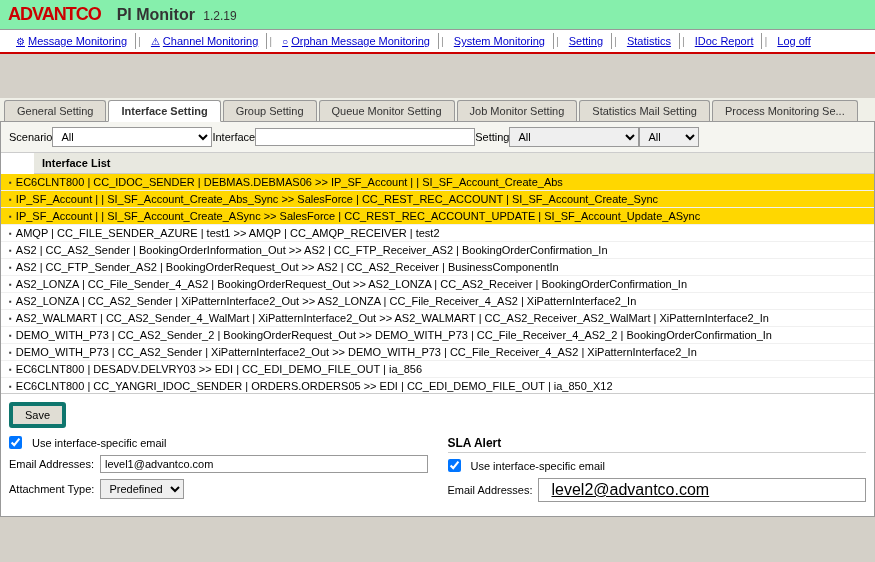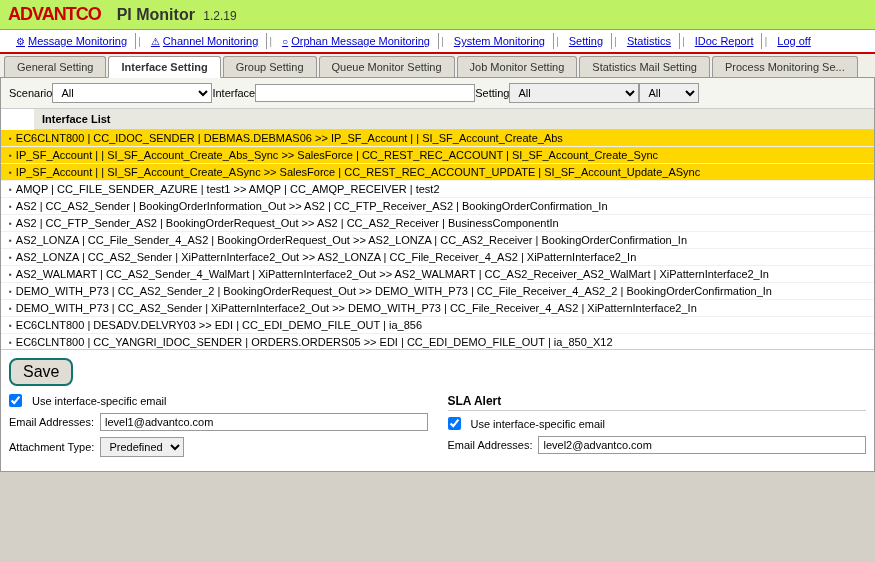--- a/index.html
+++ b/index.html
@@ -1,32 +1,32 @@
 <!DOCTYPE html>
 <html><head>
   <meta charset="utf-8">
   <style>
     * { box-sizing: border-box; margin: 0; padding: 0; }
     body { font-family: Arial, sans-serif; font-size: 11px; background: #d4d0c8; width: 875px; }
 
     
-    .header { background: #bef264; padding: 4px 8px; display: flex; align-items: center; border-bottom: 1px solid #999; }
+    .header { background: #86efac; padding: 4px 8px; display: flex; align-items: center; border-bottom: 1px solid #999; }
     .logo { display: flex; align-items: center; margin-right: 10px; }
     .logo-text { font-size: 18px; font-weight: bold; color: #c00; letter-spacing: -1px; font-family: 'Arial Black', sans-serif; }
     .app-title { font-size: 16px; font-weight: bold; color: #333; margin-left: 6px; }
 
     
     .nav { background: #fff; padding: 3px 8px; display: flex; align-items: center; border-bottom: 2px solid #c00; flex-wrap: wrap; }
     .nav-item { display: flex; align-items: center; color: #0000cc; text-decoration: underline; cursor: pointer; padding: 2px 8px; font-size: 11px; border-right: 1px solid #999; }
     .nav-item:last-child { border-right: none; }
     .nav-icon { margin-right: 3px; font-size: 10px; }
     .nav-separator { color: #999; padding: 0 2px; }
 
     
-    .tabs-row { background: #f0f0e8; display: flex; border-bottom: 1px solid #999; padding: 0 4px; padding-top: 2px; }
+    .tabs-row { background: #f0f0e8; display: flex; border-bottom: 1px solid #999; padding: 0 4px; padding-top: 2px; margin-top: 44px; }
     .tab { padding: 4px 12px; border: 1px solid #999; border-bottom: none; margin-right: 2px; cursor: pointer; background: #e0ddd4; font-size: 11px; border-radius: 3px 3px 0 0; color: #333; }
     .tab.active { background: #fff; font-weight: bold; border-bottom: 1px solid #fff; margin-bottom: -1px; }
 
     
     .main { background: #fff; padding: 0; border: 1px solid #999; border-top: none; }
 
     
     .scenario-bar { display: flex; align-items: center; padding: 5px 8px; background: #f5f5f0; border-bottom: 1px solid #ccc; gap: 0; }
     .scenario-bar label { font-size: 11px; }
     .scenario-select { padding: 2px 4px; font-size: 11px; border: 1px solid #999; background: #fff; width: 160px; }
@@ -42,21 +42,21 @@
     .list-item::before { content: "▪"; margin-right: 4px; color: #333; font-size: 8px; }
     .list-item.selected::before { color: #333; }
 
     
     .bottom-tabs { display: flex; border-bottom: 1px solid #999; background: #f0f0e8; padding: 2px 4px 0 4px; }
     .bottom-tab { padding: 4px 10px; border: 1px solid #999; border-bottom: none; margin-right: 2px; cursor: pointer; background: #e0ddd4; font-size: 11px; border-radius: 3px 3px 0 0; }
     .bottom-tab.active { background: #fff; font-weight: bold; }
 
     
     .content-area { padding: 8px; background: #fff; }
-    .save-btn { padding: 3px 12px; font-size: 16px; border: 2px solid #0f766e; background: #e0ddd4; cursor: pointer; border-radius: 8px; margin-bottom: 8px; }
+    .save-btn { padding: 3px 12px; font-size: 11px; border: 4px solid #0f766e; background: #e0ddd4; cursor: pointer; border-radius: 3px; margin-bottom: 8px; }
 
     
     .alert-sections { display: flex; gap: 20px; }
     .alert-section { flex: 1; }
     .alert-title { font-weight: bold; font-size: 12px; margin-bottom: 6px; border-bottom: 1px solid #ccc; padding-bottom: 2px; }
     .field-row { display: flex; align-items: center; margin-bottom: 6px; gap: 6px; }
     .field-row label { font-size: 11px; white-space: nowrap; }
     .field-row input[type="text"] { padding: 2px 4px; font-size: 11px; border: 1px solid #999; flex: 1; }
     .field-row input[type="checkbox"] { margin-right: 4px; }
     .attachment-select { padding: 2px 4px; font-size: 11px; border: 1px solid #999; }
@@ -184,18 +184,18 @@
       </div>
 
       <div class="alert-section">
         <div class="alert-title">SLA Alert</div>
         <div class="field-row">
           <input type="checkbox" checked="" style="">
           <label>Use interface-specific email</label>
         </div>
         <div class="field-row">
           <label>Email Addresses:</label>
-          <input type="text" style="width: 180px; padding: 2px 4px; font-size: 11px; border: 1px solid rgb(153, 153, 153);" value="level2@advantco.com">
+          <input type="text" style="width: 180px; padding: 2px 12px; font-size: 16px; border: 1px solid rgb(153, 153, 153); text-decoration: underline;" value="level2@advantco.com">
         </div>
       </div>
     </div>
   </div>
 </div>
 
 </body></html>

